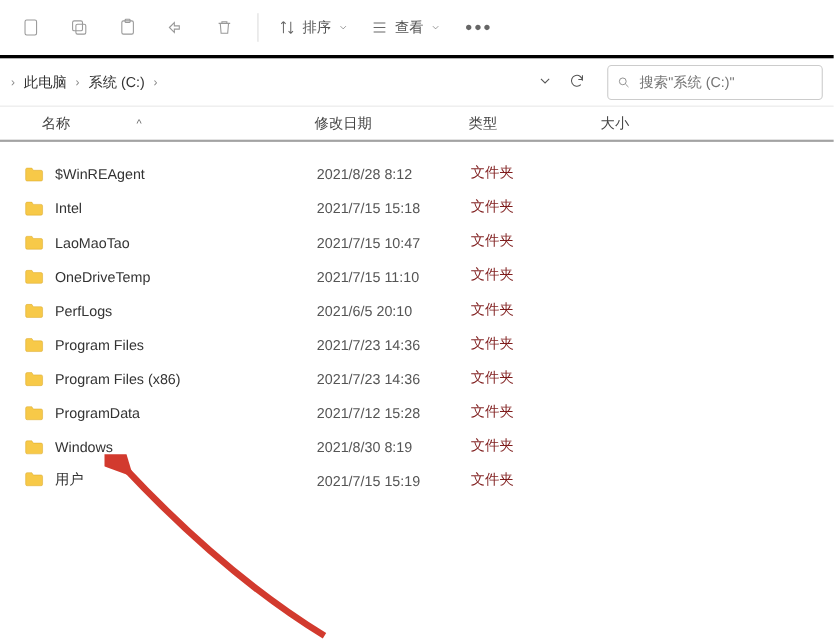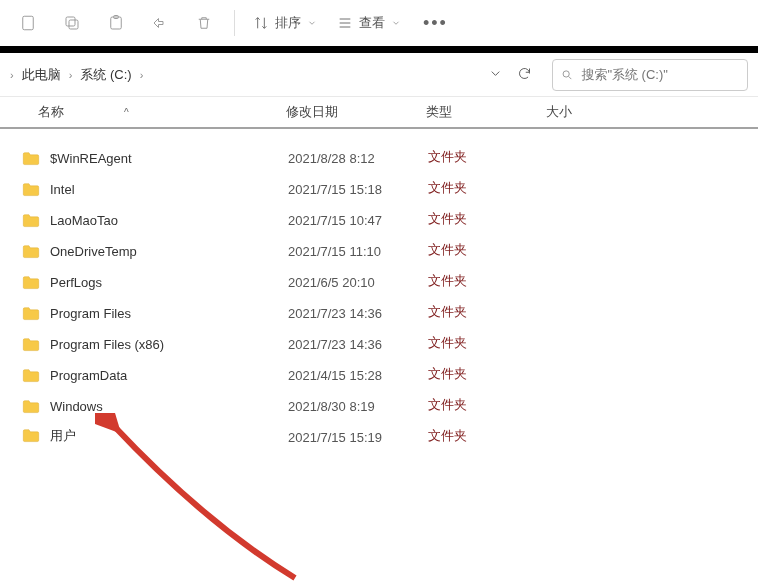--- a/index.html
+++ b/index.html
@@ -1,19 +1,19 @@
 <!DOCTYPE html>
 <html><head>
 <meta charset="utf-8">
 <style>
   * { box-sizing: border-box; margin: 0; padding: 0; font-family: "Segoe UI", "Microsoft YaHei", sans-serif; }
   body { width: 758px; height: 583px; background: #fff; font-size: 13px; color: #333; overflow: hidden; position: relative; }
 
   
-  .toolbar { height: 53px; display: flex; align-items: center; padding: 0 8px; gap: 4px; border-bottom: 7px solid #000000; }
+  .toolbar { height: 53px; display: flex; align-items: center; padding: 0 8px; gap: 4px; border-bottom: 3px solid #000000; }
   .tb-btn { width: 40px; height: 40px; display: flex; align-items: center; justify-content: center; border-radius: 4px; color: #888; }
   .tb-btn svg { width: 18px; height: 18px; stroke: #999; fill: none; stroke-width: 1.3; }
   .tb-sep { width: 1px; height: 26px; background: #ddd; margin: 0 6px; }
   .tb-text-btn { height: 40px; display: flex; align-items: center; gap: 6px; padding: 0 8px; color: #555; }
   .tb-text-btn svg { width: 16px; height: 16px; stroke: #666; fill: none; stroke-width: 1.4; }
   .chev { width: 10px !important; height: 10px !important; }
   .dots { font-size: 18px; letter-spacing: 2px; color: #666; padding: 0 10px; }
 
   
   .addr-row { height: 44px; display: flex; align-items: center; gap: 12px; padding: 0 10px 0 0; border-bottom: 1px solid #e9e9e9; }
@@ -218,21 +218,21 @@
     <div class="cell-type">文件夹</div>
     <div class="cell-size"></div>
     </div>
     <div class="row">
     <div class="cell-name">
         <svg class="folder-ico" viewBox="0 0 24 20">
   <path d="M1 3 a2 2 0 0 1 2-2 h6 l2 3 h10 a2 2 0 0 1 2 2 v10 a2 2 0 0 1-2 2 H3 a2 2 0 0 1-2-2 z" fill="#f7c948" stroke="#d8a420" stroke-width="0.6"></path>
 </svg>
         <span>ProgramData</span>
       </div>
-    <div class="cell-date">2021/4/15 15:28</div>
+    <div class="cell-date">2021/7/12 15:28</div>
     <div class="cell-type">文件夹</div>
     <div class="cell-size"></div>
     </div>
     <div class="row">
     <div class="cell-name">
         <svg class="folder-ico" viewBox="0 0 24 20">
   <path d="M1 3 a2 2 0 0 1 2-2 h6 l2 3 h10 a2 2 0 0 1 2 2 v10 a2 2 0 0 1-2 2 H3 a2 2 0 0 1-2-2 z" fill="#f7c948" stroke="#d8a420" stroke-width="0.6"></path>
 </svg>
         <span>Windows</span>
       </div>

